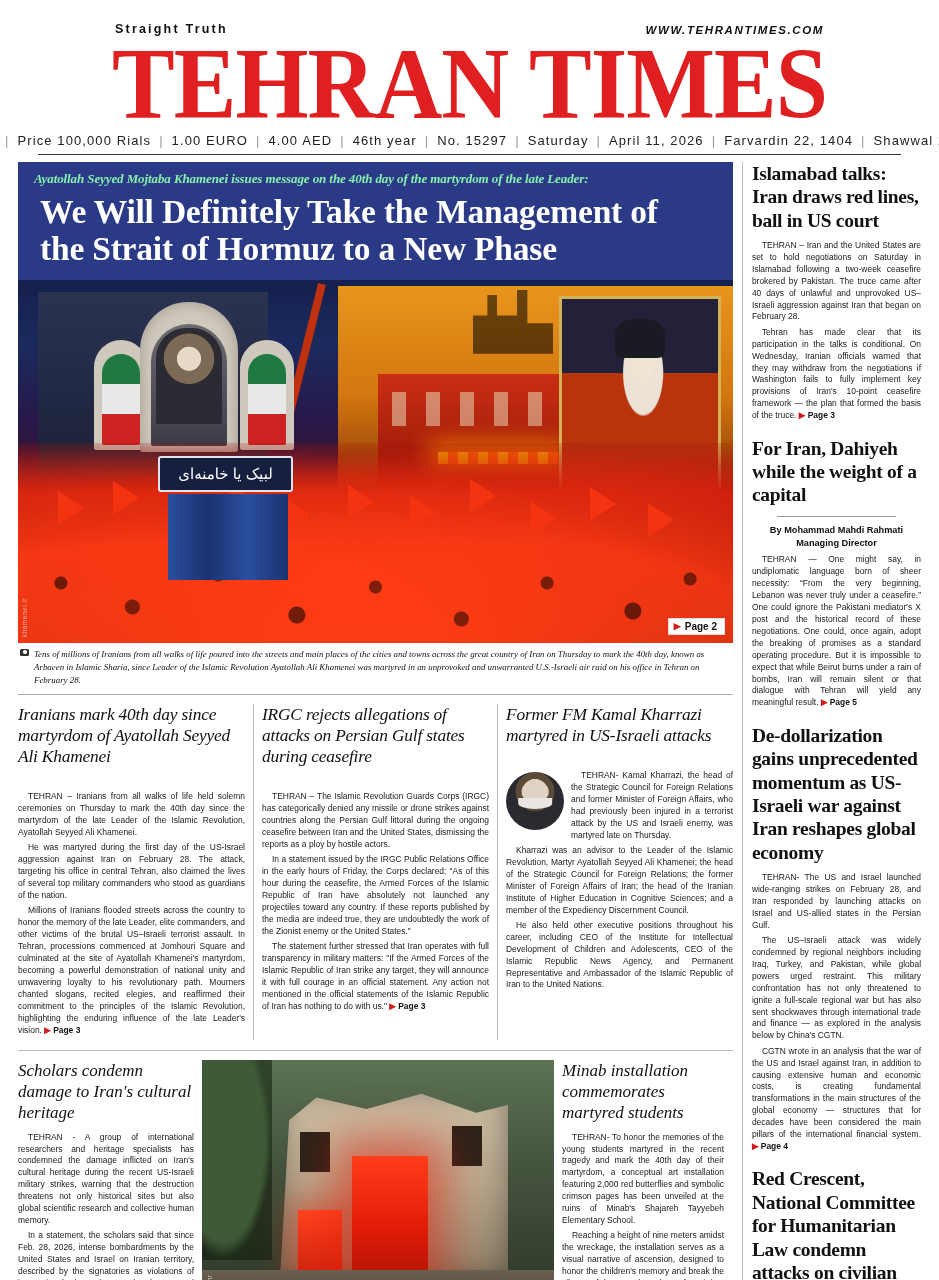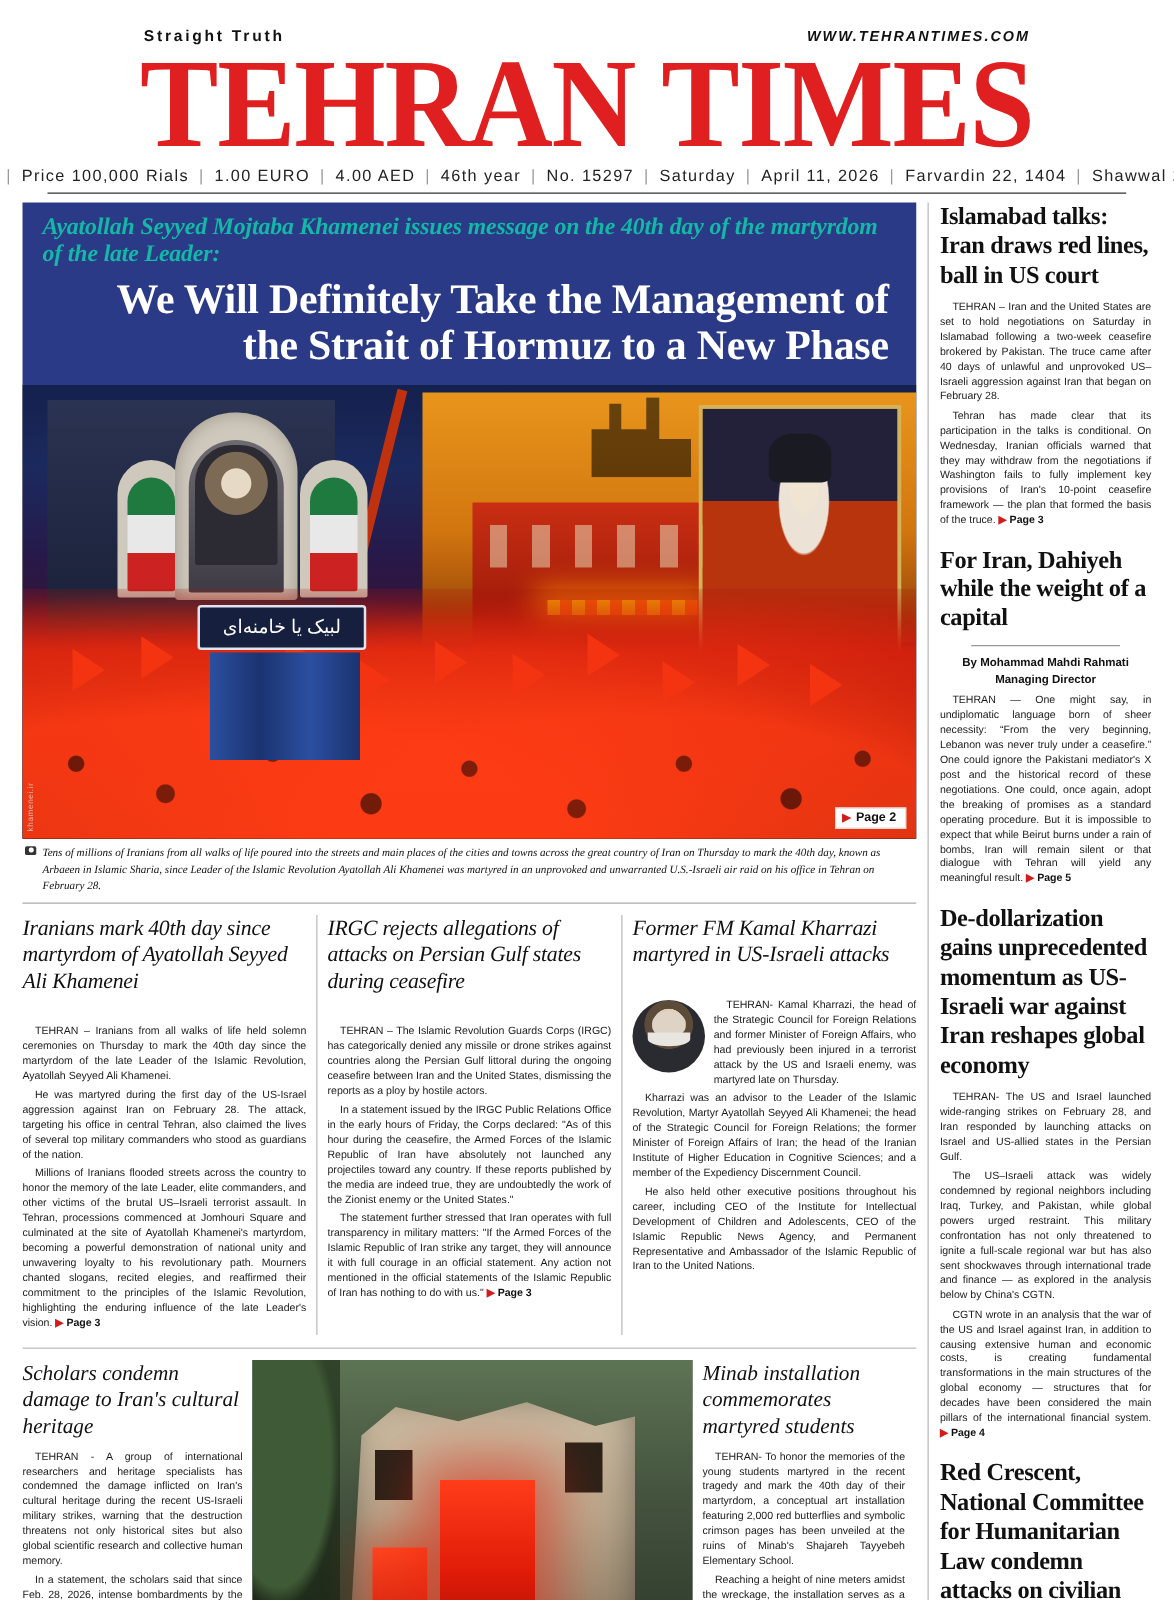--- a/index.html
+++ b/index.html
@@ -74,29 +74,29 @@
 
   
   .lead {
     position: relative;
     background: #2a3a86;
     width: 715px;
   }
   .lead-kicker {
     font-family: "Liberation Serif", serif;
     font-style: italic; font-weight: bold;
-    font-size: 19px; color: #14b8a6;
+    font-size: 13px; color: #86efac;
     padding: 9px 14px 2px 16px;
     letter-spacing: -0.1px;
   }
   .lead-head {
     font-family: "Liberation Serif", serif;
     font-weight: bold; color: #fff;
     font-size: 33.5px; line-height: 1.12;
-    text-align: right;
+    text-align: left;
     padding: 4px 22px 12px 22px;
     letter-spacing: -0.2px;
   }
 
   
   .lead-photo {
     position: relative;
     width: 715px; height: 363px;
     overflow: hidden;
     background: #0a0d20;

